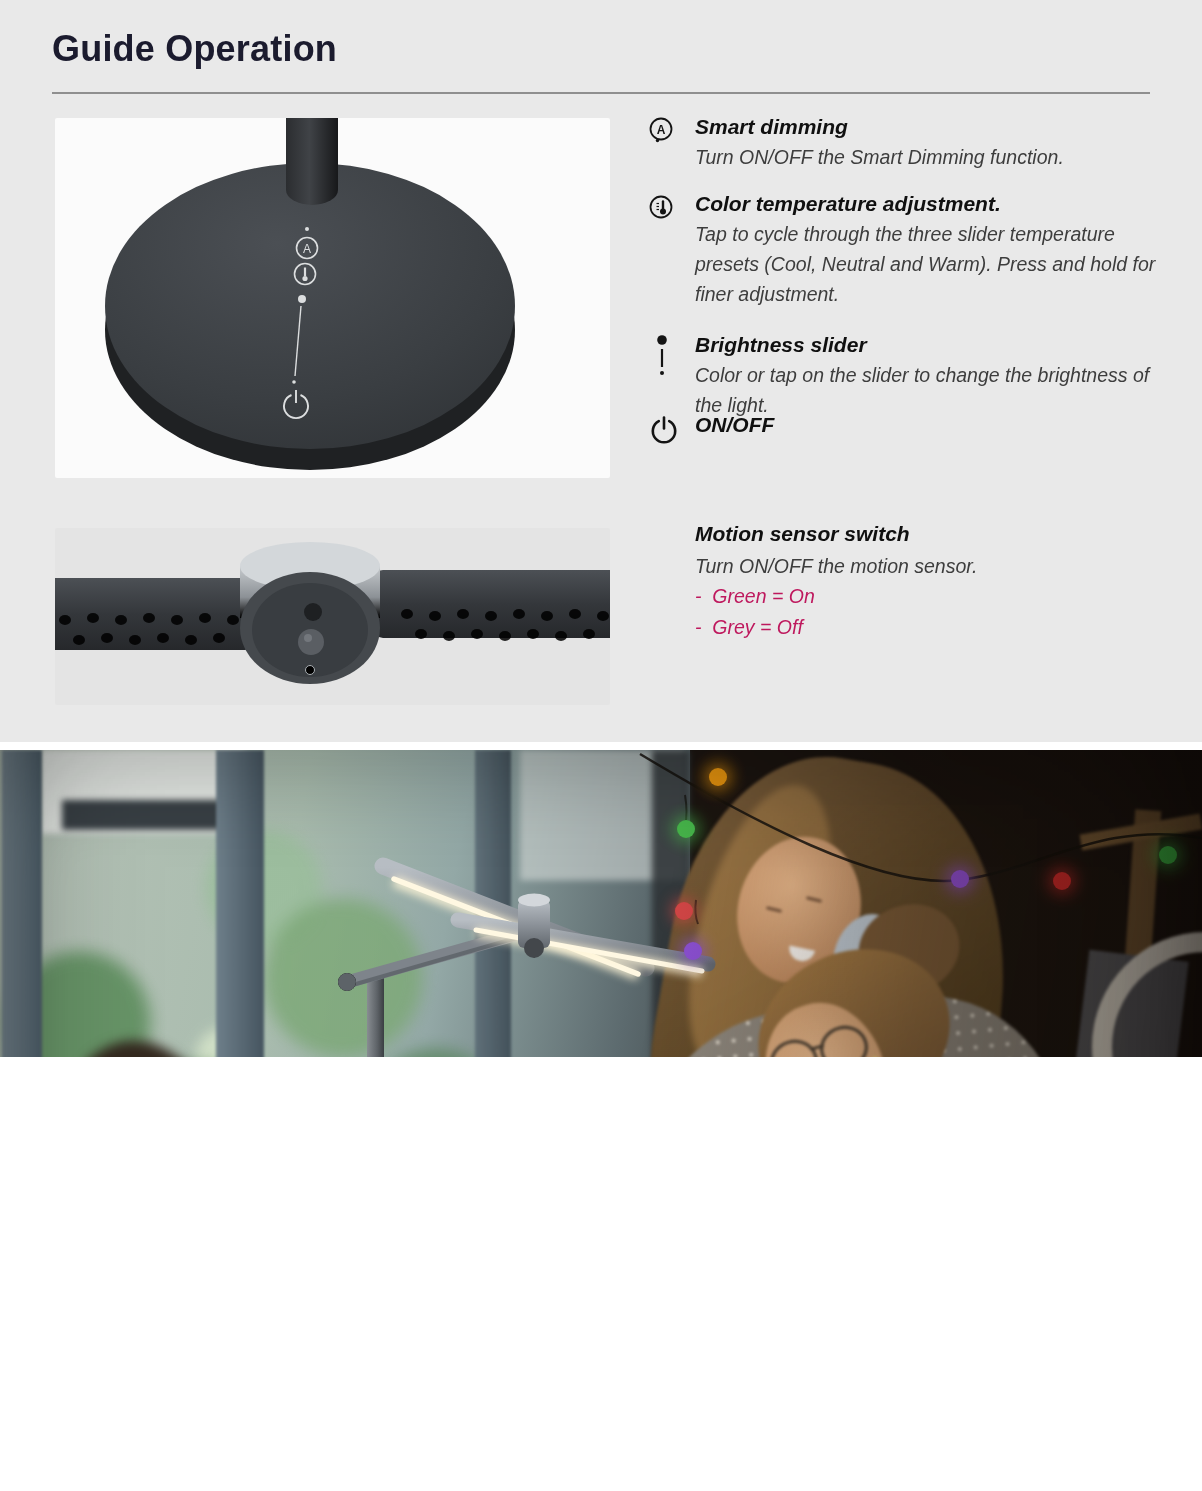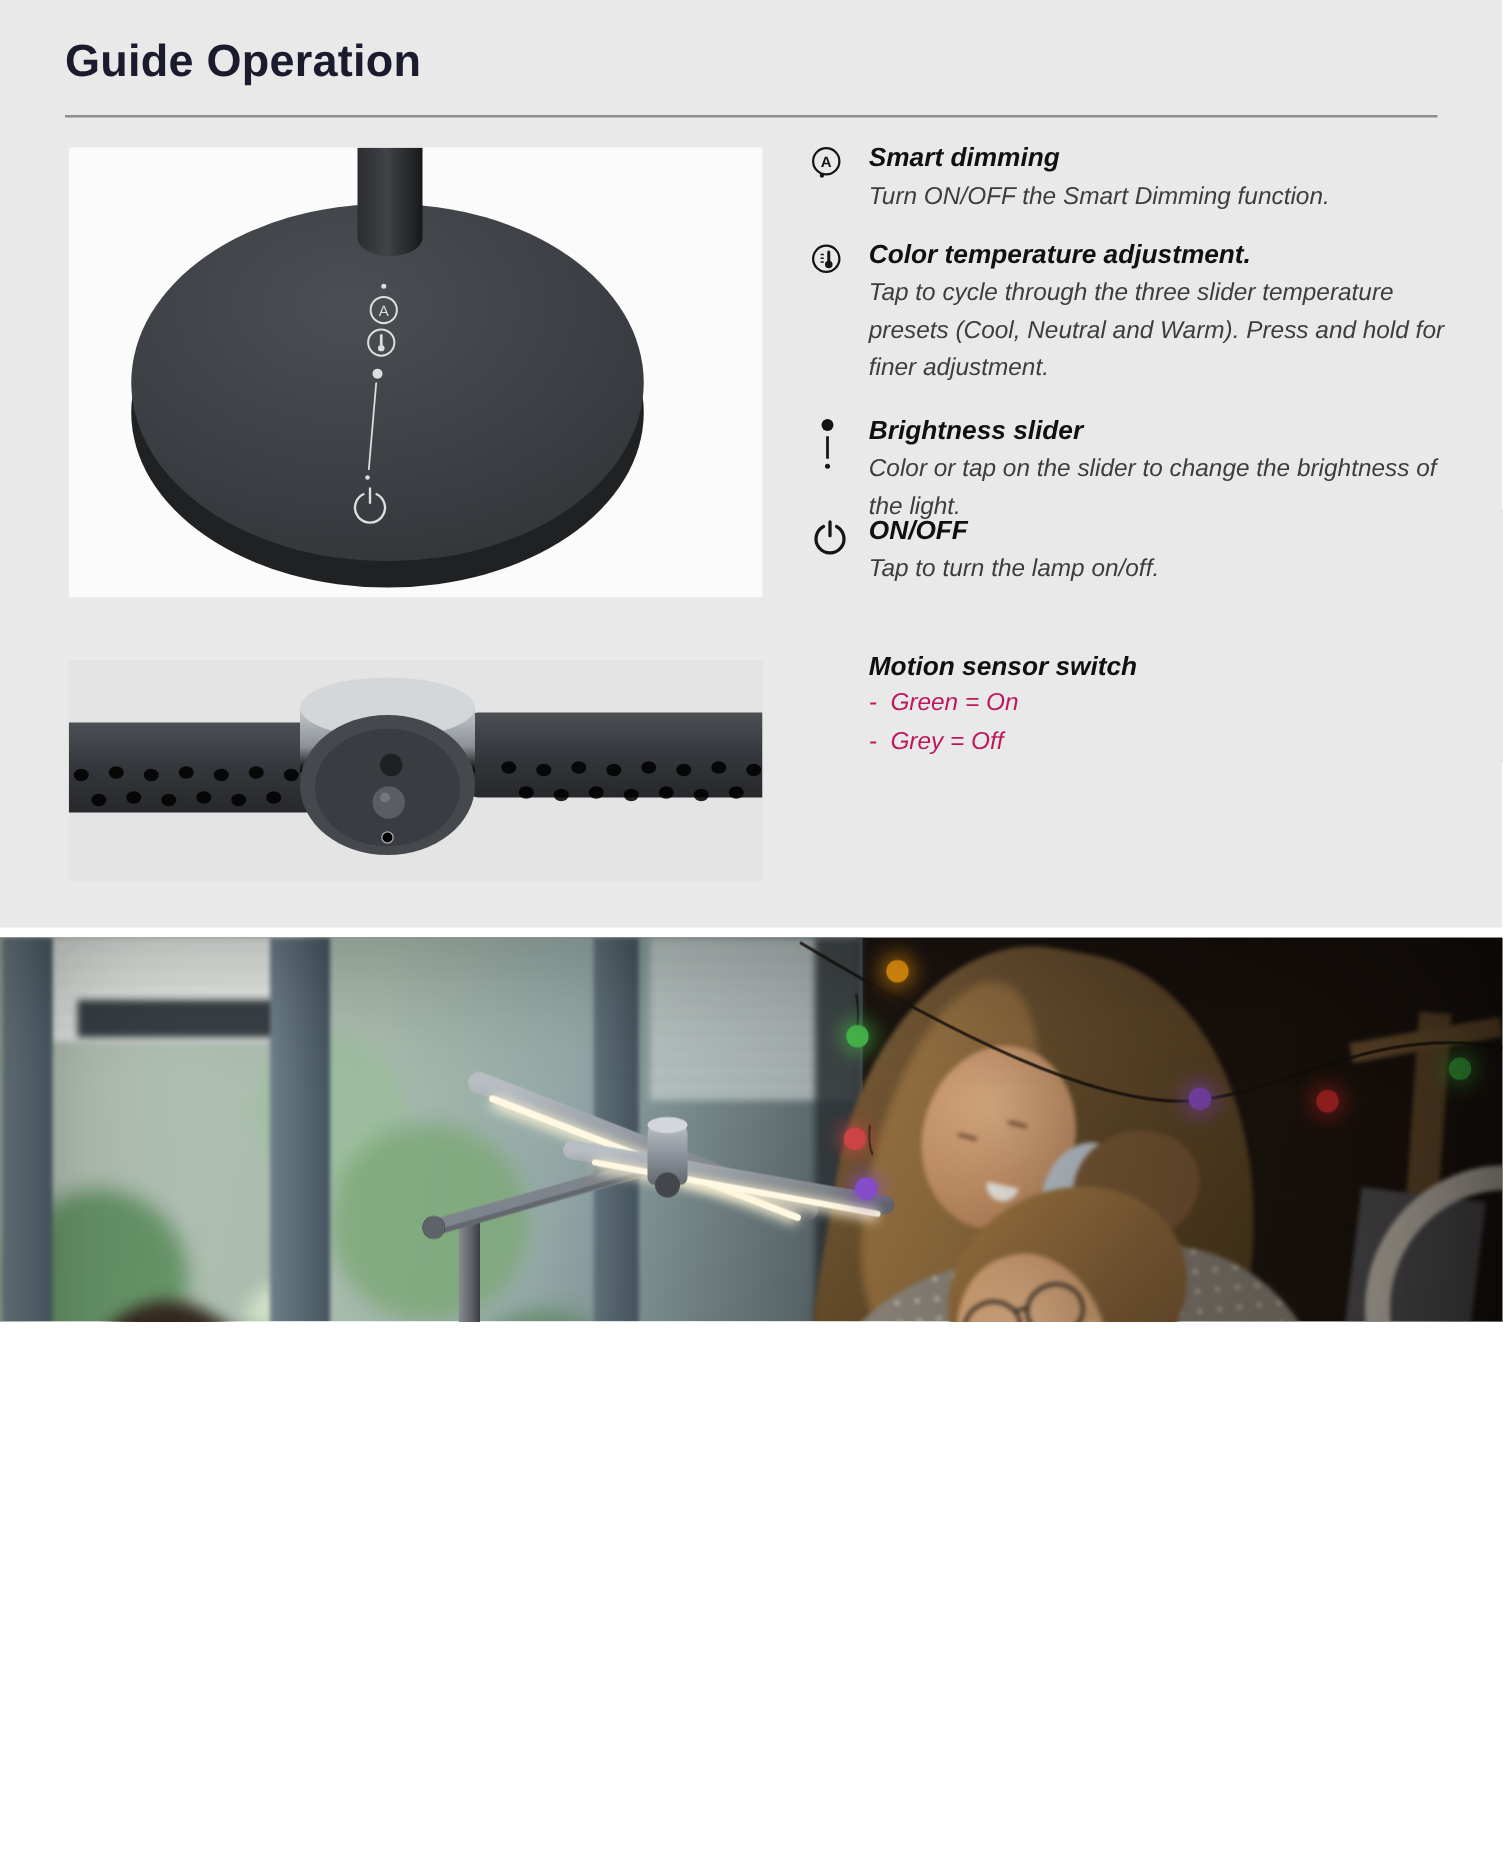--- a/index.html
+++ b/index.html
@@ -180,27 +180,27 @@
 
     <div class="g-item" style="top:412px">
       <span class="g-icon">
         <svg width="32" height="32" viewBox="0 0 32 32">
           <path d="M10.8,7.2 A11.2,11.2 0 1 0 21.2,7.2" fill="none" stroke="#141414" stroke-width="2.6" stroke-linecap="round"></path>
           <line x1="16" y1="3.5" x2="16" y2="14.5" stroke="#141414" stroke-width="2.6" stroke-linecap="round"></line>
         </svg>
       </span>
       <div class="g-text">
         <div class="g-h">ON/OFF</div>
-        <div class="g-b">Tap to turn the lamp on/off.</div>
       </div>
     </div>
 
     <div class="g-item" style="top:521px">
       <div class="g-text">
         <div class="g-h">Motion sensor switch</div>
+        <div class="g-b" style="margin-top:4px">Turn ON/OFF the motion sensor.</div>
         <div class="g-bullet">-  Green = On</div>
         <div class="g-bullet">-  Grey = Off</div>
       </div>
     </div>
   </div>
 
   <div class="abs photo">
 
     <div class="abs" style="left:0;top:0;width:690px;height:741px;
          background:linear-gradient(100deg,#b7c3b8 0%,#a9bcae 38%,#93a8a6 58%,#5c6a6e 82%,#3a3f40 100%);"></div>

